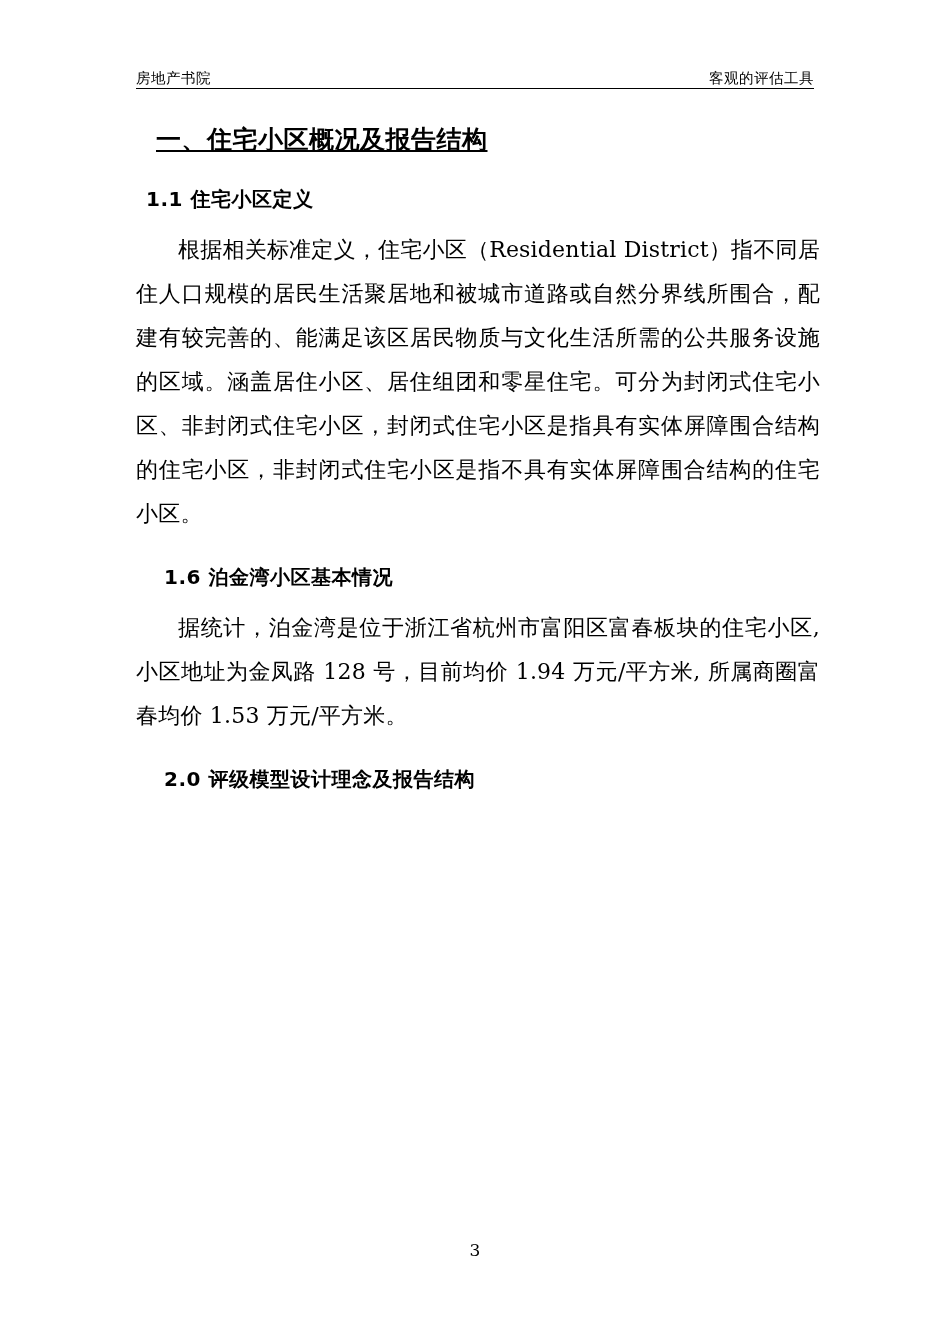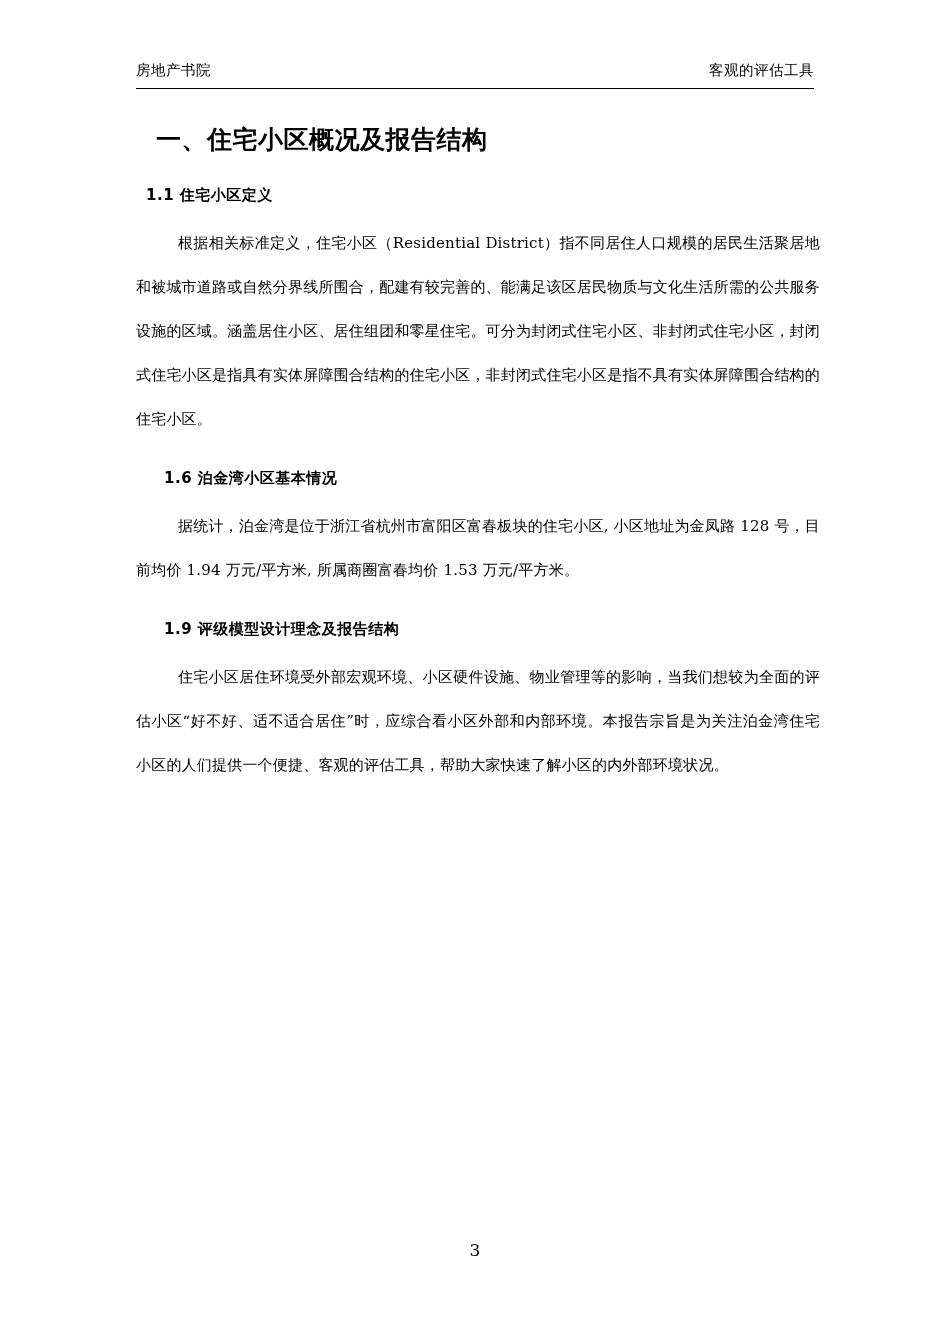--- a/index.html
+++ b/index.html
@@ -33,20 +33,21 @@
     justify-content: space-between;
     align-items: flex-end;
     font-size: 14.5px;
     line-height: 1.2;
     letter-spacing: 0.5px;
     color: #000;
   }
   .header .hdr-left,
   .header .hdr-right {
     white-space: nowrap;
+    margin-top: 8px;
   }
   .header-rule {
     position: absolute;
     top: 88px;
     left: 136px;
     width: 678px;
     height: 1px;
     background: #000000;
   }
 
@@ -60,38 +61,39 @@
 
   
   h1.h-chapter {
     font-family: "DejaVu Sans", "Liberation Sans", sans-serif;
     font-size: 25px;
     font-weight: bold;
     margin: 10px 0 0 0;
     padding: 0 0 0 20px;
     line-height: 1.45;
     letter-spacing: 0.5px;
+    text-decoration: underline;
   }
   h2.h-section {
     font-family: "DejaVu Sans", "Liberation Sans", sans-serif;
-    font-size: 15px;
+    font-size: 20px;
     font-weight: bold;
     margin: 27px 0 0 0;
     padding: 0 0 0 10px;
     line-height: 1.45;
     letter-spacing: 0.5px;
   }
   h2.h-section.indented {
     padding-left: 28px;
   }
 
   
   p.body-par {
     font-family: "DejaVu Serif", "Liberation Serif", serif;
-    font-size: 15px;
+    font-size: 22px;
     line-height: 44px;
     margin: 14px 0 0 0;
     text-indent: 42px;
     text-align: justify;
     text-justify: inter-ideograph;
     letter-spacing: 0.2px;
   }
   p.body-par.tight {
     margin-top: 6px;
   }
@@ -122,22 +124,21 @@
   <div class="content">
 
     <h1 class="h-chapter">一、住宅小区概况及报告结构</h1>
 
     <h2 class="h-section">1.1  住宅小区定义</h2>
     <p class="body-par">根据相关标准定义，住宅小区（Residential District）指不同居住人口规模的居民生活聚居地和被城市道路或自然分界线所围合，配建有较完善的、能满足该区居民物质与文化生活所需的公共服务设施的区域。涵盖居住小区、居住组团和零星住宅。可分为封闭式住宅小区、非封闭式住宅小区，封闭式住宅小区是指具有实体屏障围合结构的住宅小区，非封闭式住宅小区是指不具有实体屏障围合结构的住宅小区。</p>
 
     <h2 class="h-section indented">1.6  泊金湾小区基本情况</h2>
     <p class="body-par">据统计，泊金湾是位于浙江省杭州市富阳区富春板块的住宅小区, 小区地址为金凤路 128 号，目前均价 1.94 万元/平方米, 所属商圈富春均价 1.53 万元/平方米。</p>
 
-    <h2 class="h-section indented">1.9  评级模型设计理念及报告结构</h2>
-    <p class="body-par">住宅小区居住环境受外部宏观环境、小区硬件设施、物业管理等的影响，当我们想较为全面的评估小区“好不好、适不适合居住”时，应综合看小区外部和内部环境。本报告宗旨是为关注泊金湾住宅小区的人们提供一个便捷、客观的评估工具，帮助大家快速了解小区的内外部环境状况。</p>
+    <h2 class="h-section indented">2.0  评级模型设计理念及报告结构</h2>
 
   </div>
 
   <div class="footer">
     <span>3</span>
   </div>
 
 </div>
 
 </body></html>

